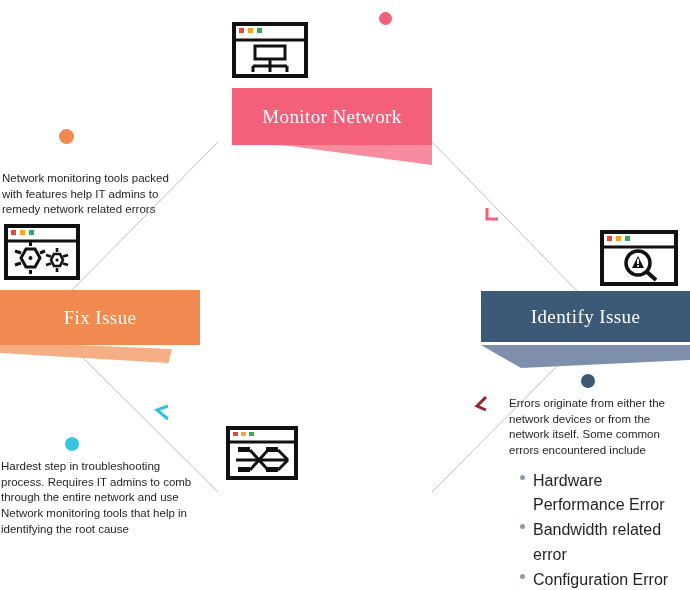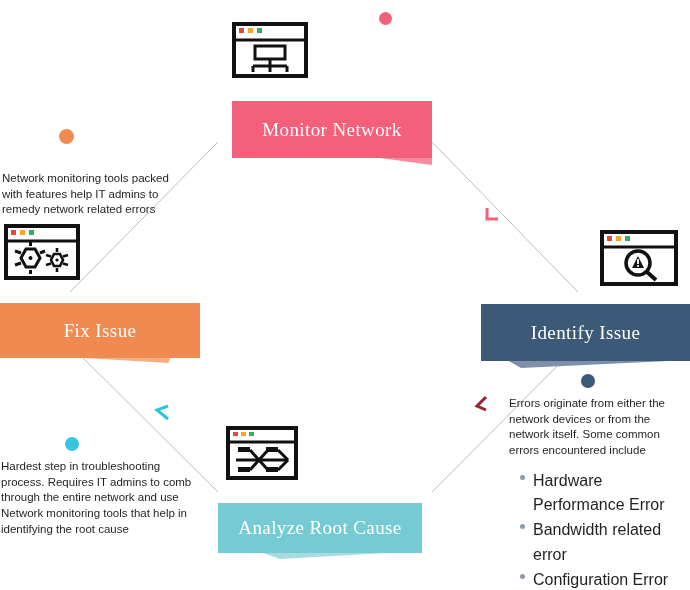--- a/index.html
+++ b/index.html
@@ -36,21 +36,21 @@
   .stage-shadow {
     position: absolute;
     left: 0;
     top: 0;
     width: 100%;
     height: 100%;
   }
   .stage-box {
     position: absolute;
     left: 0;
-    top: 16px;
+    top: 3px;
     display: flex;
     align-items: center;
     justify-content: center;
   }
   .stage-label {
     font-family: "Liberation Serif", serif;
     color: #ffffff;
     font-size: 19px;
     letter-spacing: 0.4px;
     white-space: nowrap;
@@ -207,33 +207,25 @@
     </svg>
     <div class="stage-box" style="width:200px; height:57px; background:#F4607A;">
       <span class="stage-label">Monitor Network</span>
     </div>
   </div>
 
   <div class="stage" style="left:481px; top:288px; width:209px; height:80px;">
     <svg class="stage-shadow" viewBox="0 0 209 80" xmlns="http://www.w3.org/2000/svg" preserveAspectRatio="none">
       <polygon points="0,57 209,57 209,72 40,80" fill="#7D8FAA"></polygon>
     </svg>
-    <div class="stage-box" style="width:209px; height:57px; background:#3C5978;">
+    <div class="stage-box" style="width:209px; height:51px; background:#3C5978;">
       <span class="stage-label">Identify Issue</span>
     </div>
   </div>
 
-  <div class="stage" style="left:218px; top:487px; width:204px; height:80px;">
-    <svg class="stage-shadow" viewBox="0 0 204 80" xmlns="http://www.w3.org/2000/svg" preserveAspectRatio="none">
-      <polygon points="0,50 204,50 204,64 62,72" fill="#A4DCE2"></polygon>
-    </svg>
-    <div class="stage-box" style="width:204px; height:50px; background:#75CBD3;">
-      <span class="stage-label">Analyze Root Cause</span>
-    </div>
-  </div>
 
   <div class="stage" style="left:0px; top:287px; width:172px; height:80px;">
     <svg class="stage-shadow" viewBox="0 0 200 80" xmlns="http://www.w3.org/2000/svg" preserveAspectRatio="none">
       <polygon points="0,55 200,62 196,76 0,66" fill="#F6AE84"></polygon>
     </svg>
     <div class="stage-box" style="width:200px; height:55px; background:#F08A50;">
       <span class="stage-label">Fix Issue</span>
     </div>
   </div>
 

